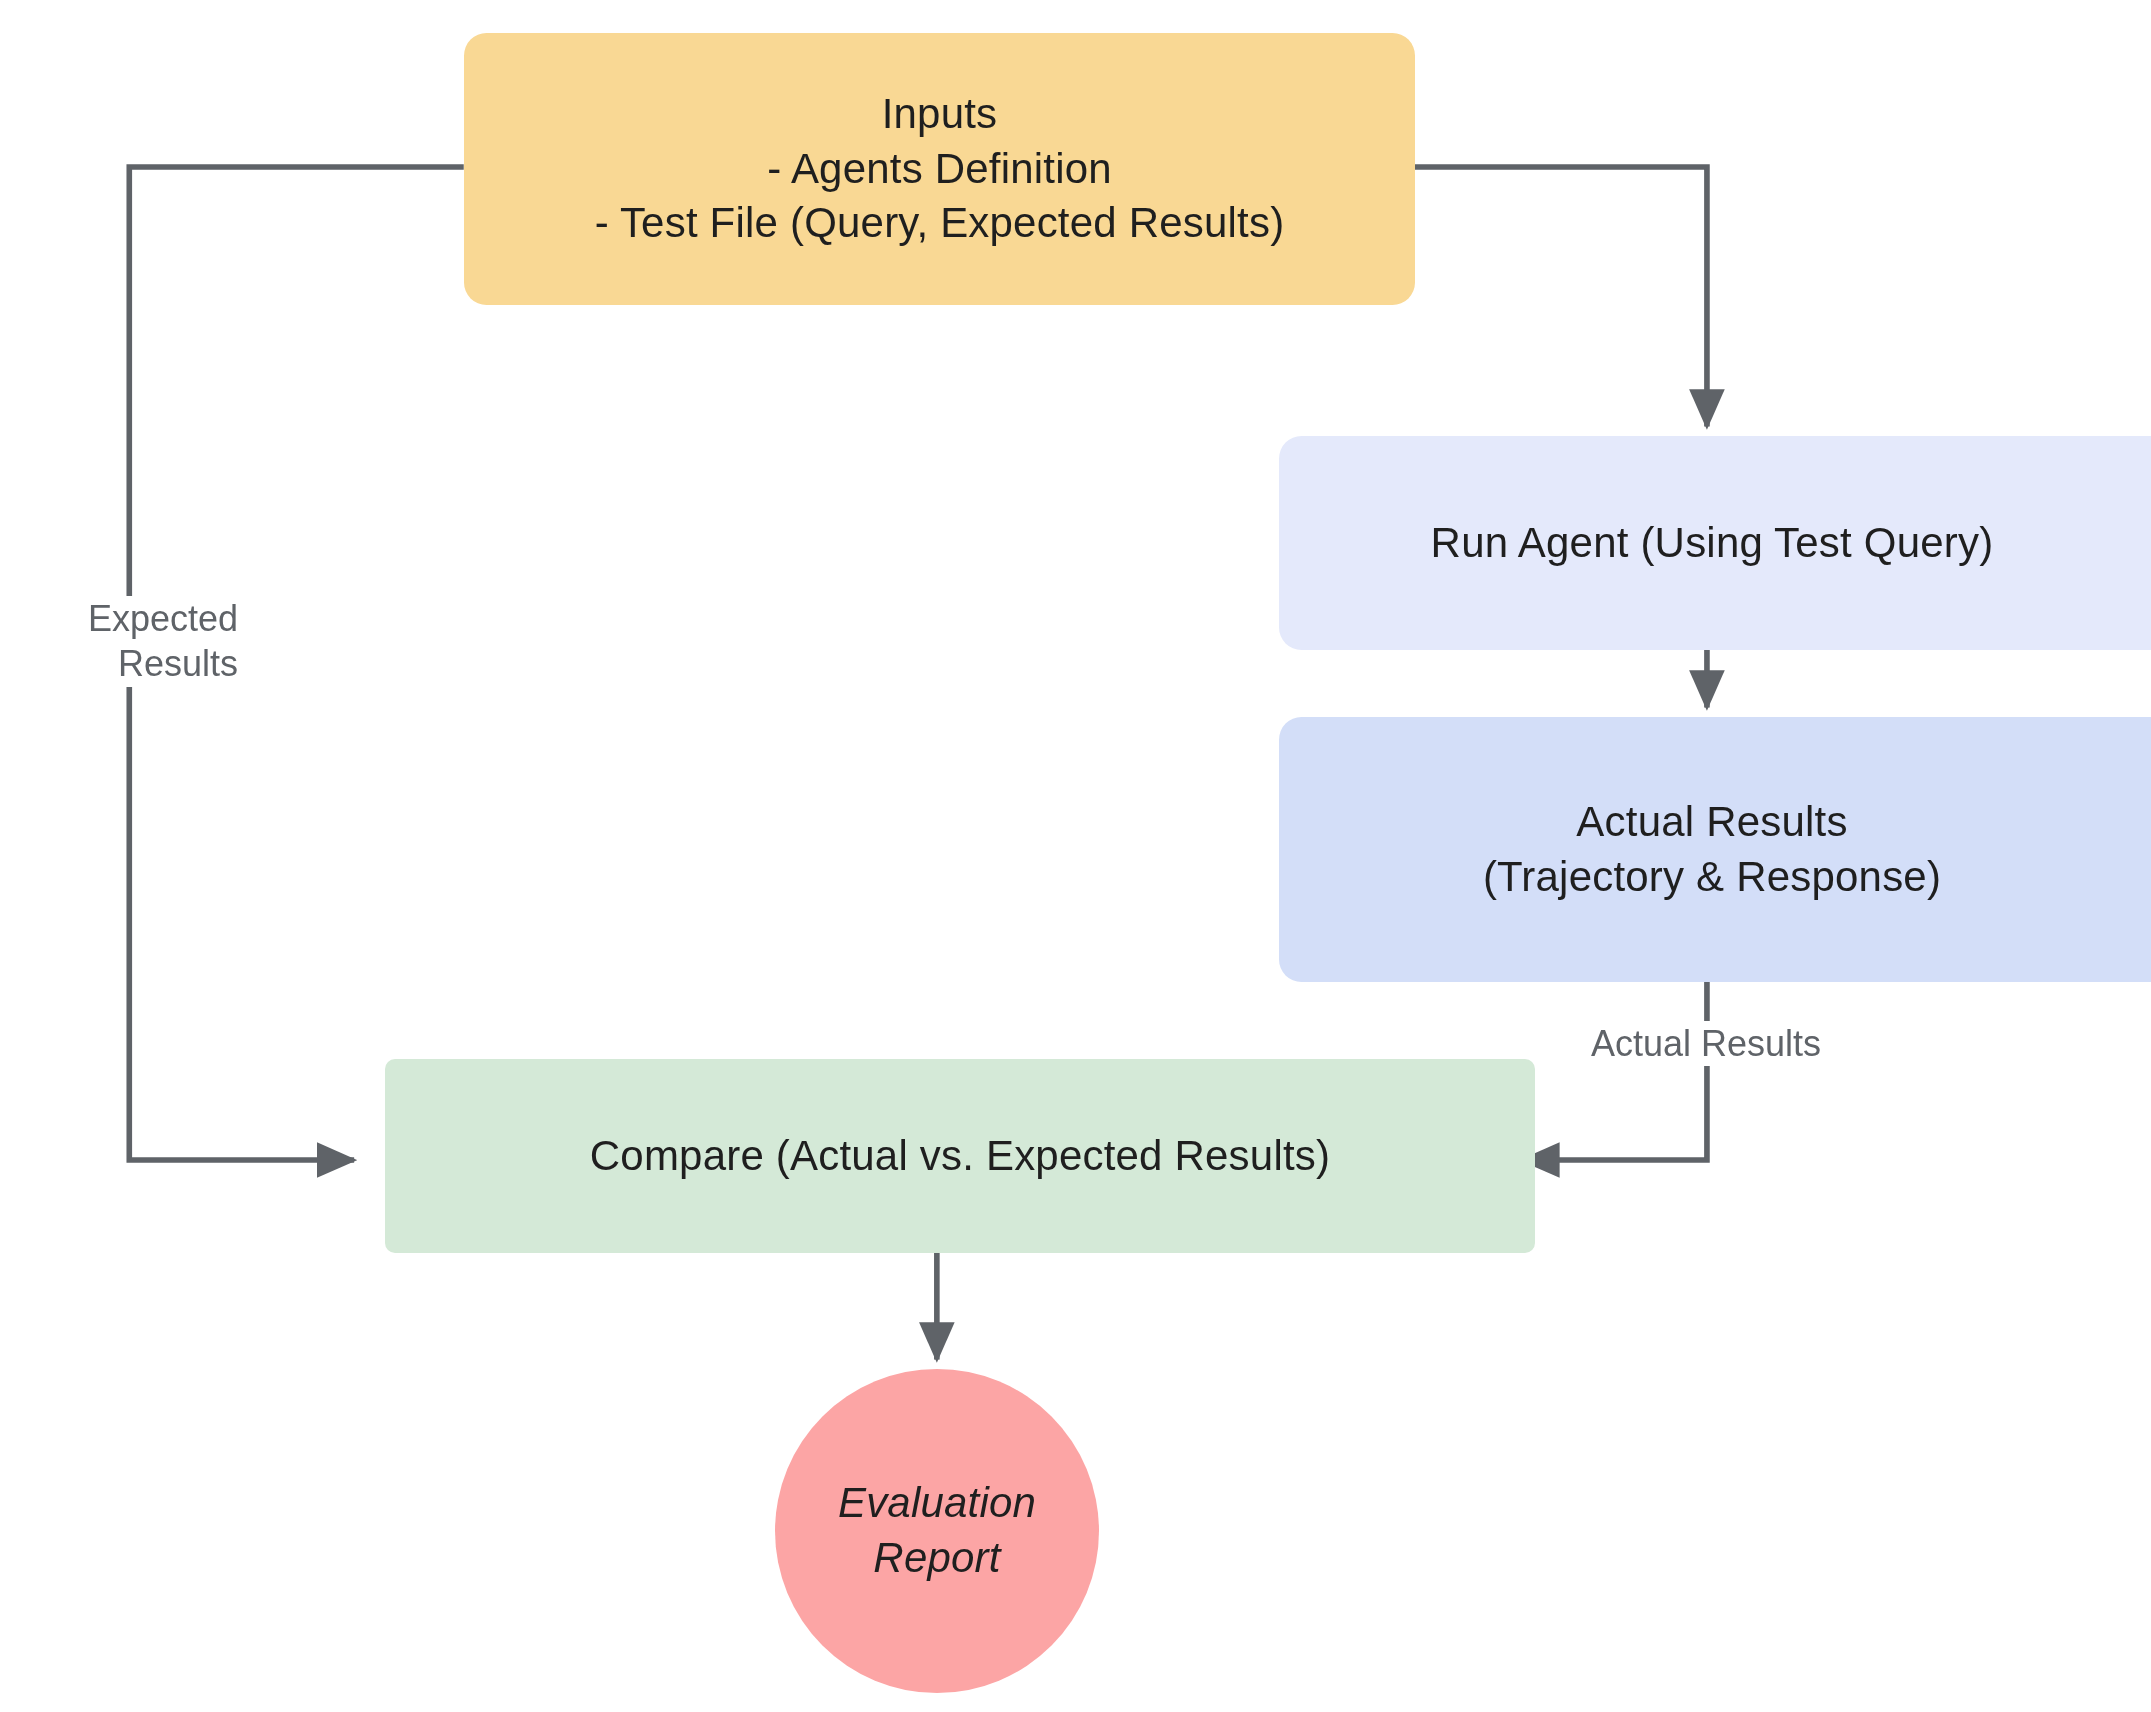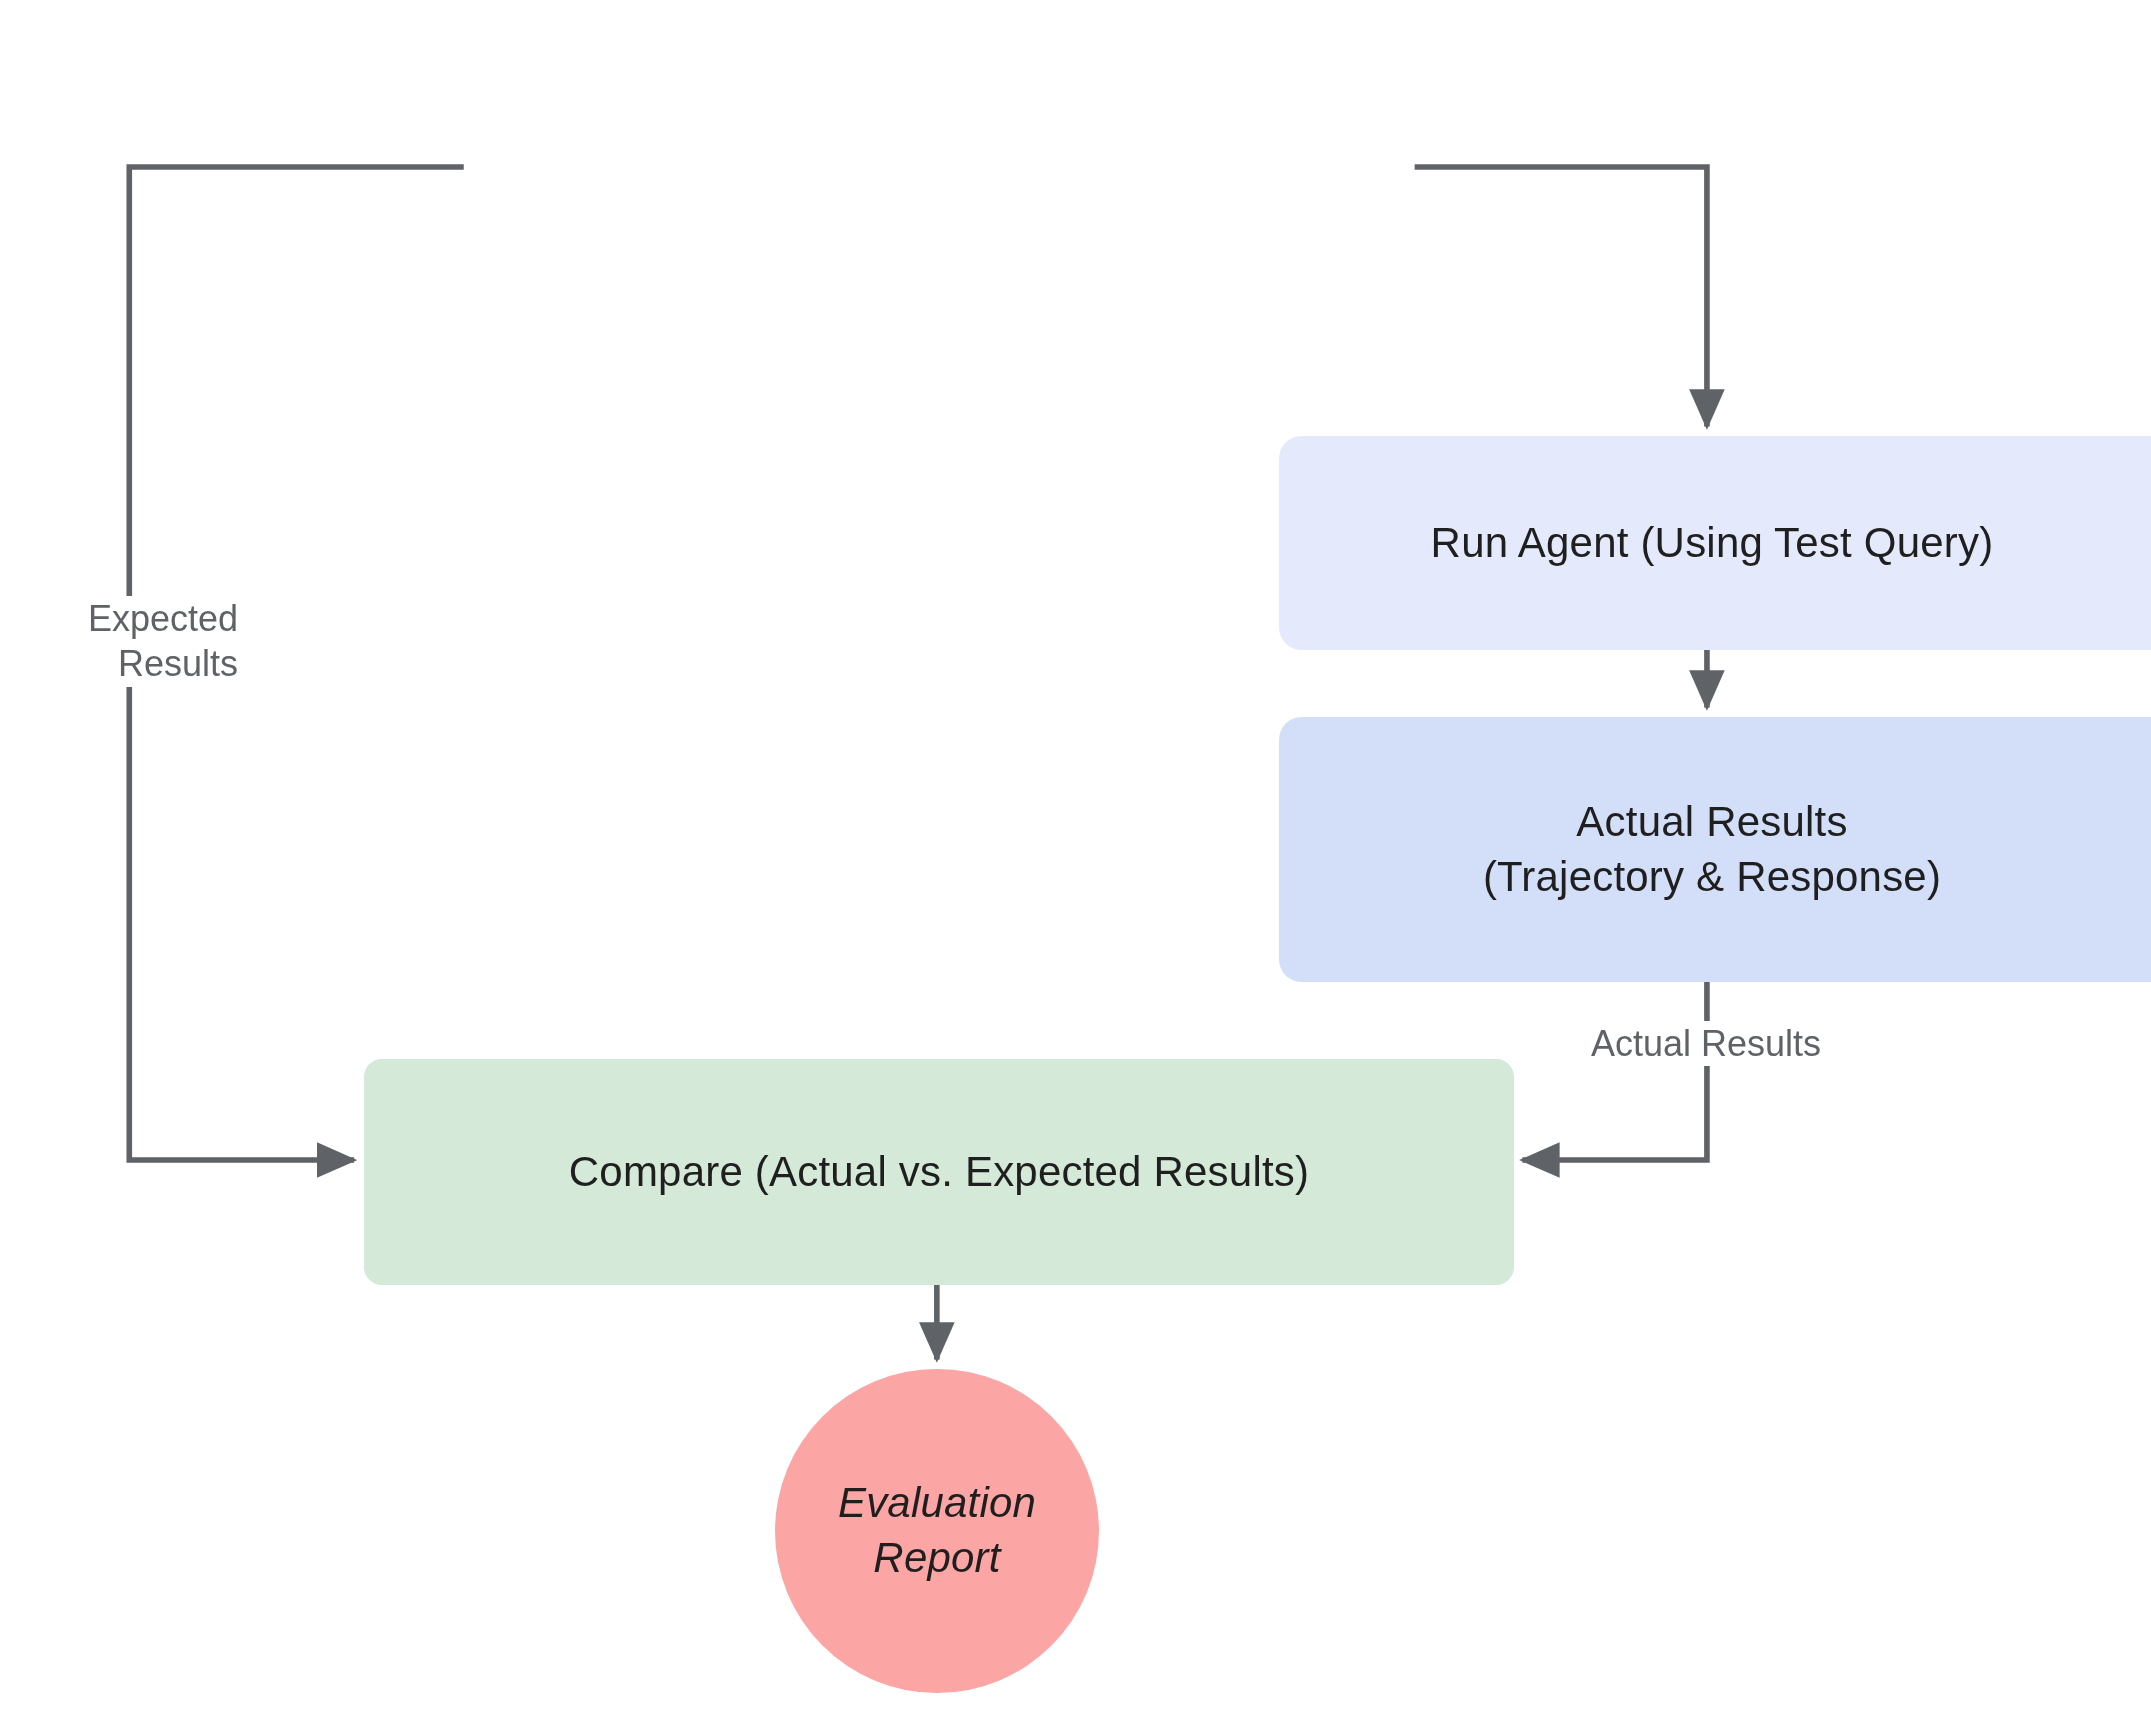--- a/index.html
+++ b/index.html
@@ -69,26 +69,26 @@
     width: 899px;
     height: 265px;
     background: #d3def8;
     border-radius: 22.5px;
     font-size: 42px;
     padding-right: 33px;
   }
 
   
   #node-compare {
-    left: 364px;
+    left: 385px;
     top: 1059px;
     width: 1150px;
-    height: 226px;
+    height: 194px;
     background: #d4e9d7;
-    border-radius: 18px;
+    border-radius: 10px;
     font-size: 42px;
   }
 
   
   #node-evaluation-report {
     left: 775px;
     top: 1369px;
     width: 324px;
     height: 324px;
     background: #fca5a5;
@@ -134,20 +134,23 @@
 
     <path d="M 1510 178 L 1822 178 L 1822 455" fill="none" stroke="#5f6368" stroke-width="6" stroke-linejoin="miter" marker-end="url(#arrow)"></path>
 
     <path d="M 1822 693 L 1822 755" fill="none" stroke="#5f6368" stroke-width="6" marker-end="url(#arrow)"></path>
 
     <path d="M 1822 1048 L 1822 1238 L 1625 1238" fill="none" stroke="#5f6368" stroke-width="6" stroke-linejoin="miter" marker-end="url(#arrow)"></path>
 
     <path d="M 1000 1337 L 1000 1451" fill="none" stroke="#5f6368" stroke-width="6" marker-end="url(#arrow)"></path>
   </svg>
 
+  <div class="node" id="node-inputs">Inputs
+- Agents Definition
+- Test File (Query, Expected Results)</div>
 
   <div class="node" id="node-run-agent">Run Agent (Using Test Query)</div>
 
   <div class="node" id="node-actual-results">Actual Results
 (Trajectory &amp; Response)</div>
 
   <div class="node" id="node-compare">Compare (Actual vs. Expected Results)</div>
 
   <div class="node" id="node-evaluation-report">Evaluation
 Report</div>

